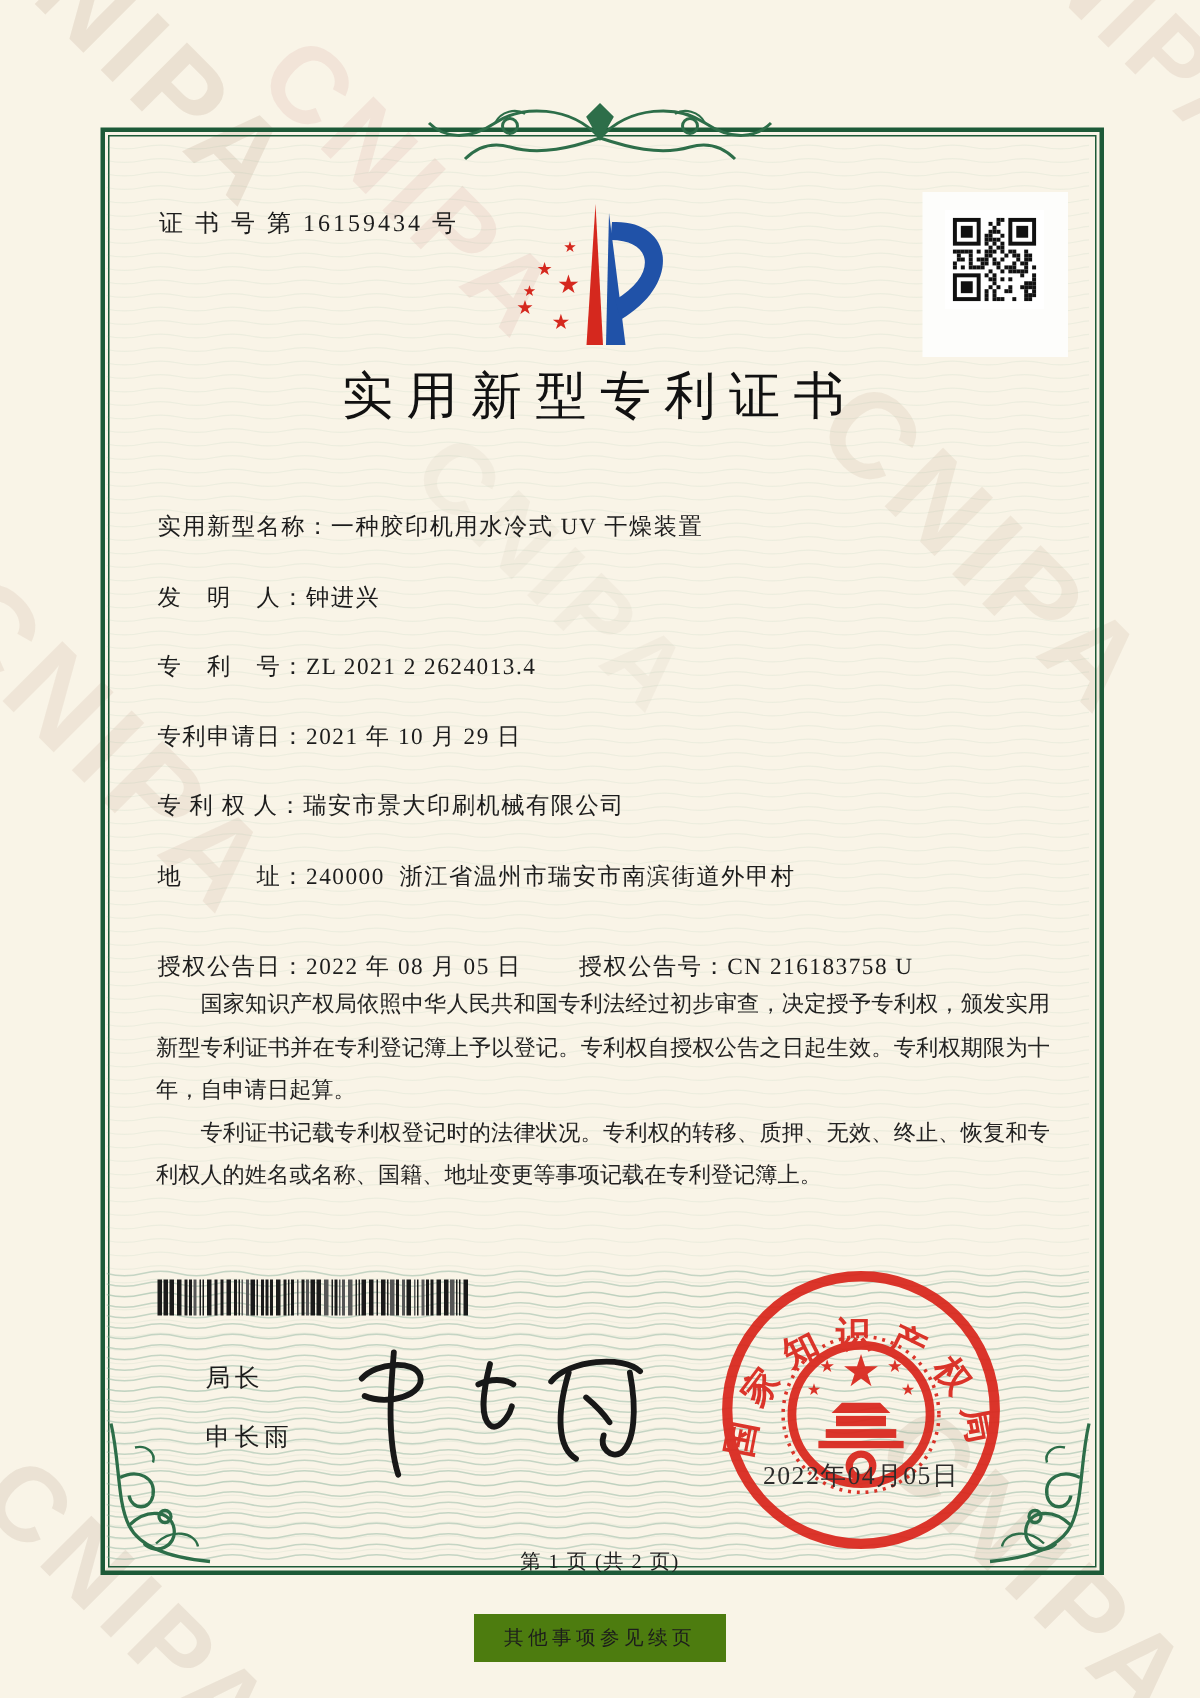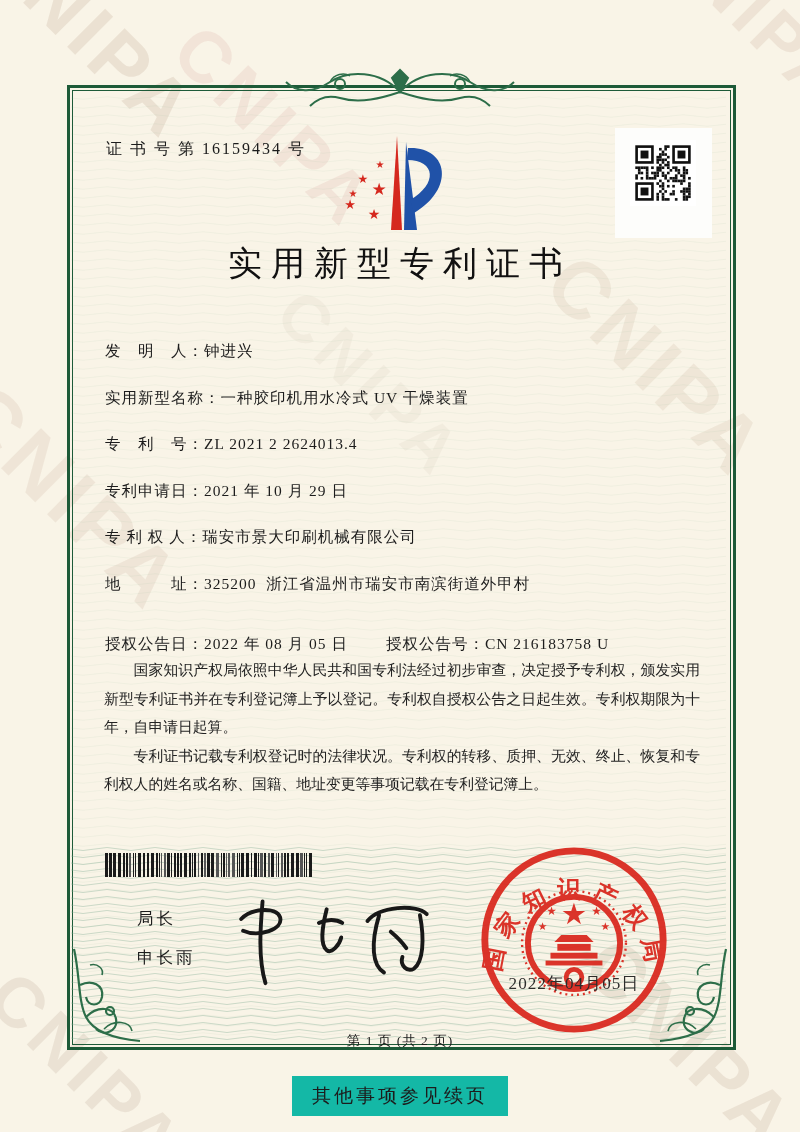--- a/index.html
+++ b/index.html
@@ -27,21 +27,21 @@
          line-height:28.5px;text-align:justify;color:#222;}
   .paras p{margin:0;text-indent:2em;}
   .barcode{position:absolute;left:105px;top:853px;width:214px;height:24px;display:flex;align-items:stretch;}
   .barcode i{display:block;height:100%;}
   .signer{position:absolute;left:113px;top:908px;font-size:16.5px;letter-spacing:3px;margin-left:24px;}
   .signer div{margin-bottom:17px;}
   .sig{position:absolute;left:225px;top:886px;}
   .seal{position:absolute;left:476px;top:842px;z-index:3;}
   .page-foot{position:absolute;left:0;right:0;top:1032px;text-align:center;font-size:13.5px;letter-spacing:1px;}
   .cont-note{position:absolute;left:0;right:0;top:1076px;text-align:center;z-index:2;}
-  .cont-note span{display:inline-block;background:#14b8a6;padding:7px 20px;font-size:19px;letter-spacing:3px;}
+  .cont-note span{display:inline-block;background:#4d7c0f;padding:7px 20px;font-size:13px;letter-spacing:3px;}
   .ornament{position:absolute;z-index:4;pointer-events:none;}
 </style>
 </head>
 <body>
 
 <div class="page">
 
   <span class="wm" style="left:-45px;top:-15px;font-size:78px;color:rgba(214,198,180,.40);">CNIPA</span>
   <span class="wm" style="left:150px;top:85px;font-size:72px;color:rgba(233,205,196,.42);">CNIPA</span>
   <span class="wm" style="left:630px;top:-30px;font-size:70px;color:rgba(224,206,190,.45);">CNIPA</span>
@@ -378,42 +378,42 @@
           <rect x="2" y="16" width="7" height="7" fill="#111"></rect>
           <rect x="3" y="17" width="5" height="5" fill="#fff"></rect>
           <rect x="4" y="18" width="3" height="3" fill="#111"></rect>
         </svg>
     </div>
 
     <div class="title">实用新型专利证书</div>
 
     <div class="fields">
       <div class="frow">
+        <span class="lb">实用新型名称：</span>
+        <span class="vl">一种胶印机用水冷式 UV 干燥装置</span>
+      </div>
+      <div class="frow">
         <span class="lb">发　明　人：</span>
         <span class="vl">钟进兴</span>
       </div>
       <div class="frow">
-        <span class="lb">实用新型名称：</span>
-        <span class="vl">一种胶印机用水冷式 UV 干燥装置</span>
-      </div>
-      <div class="frow">
         <span class="lb">专　利　号：</span>
         <span class="vl">ZL 2021 2 2624013.4</span>
       </div>
       <div class="frow">
         <span class="lb">专利申请日：</span>
         <span class="vl">2021 年 10 月 29 日</span>
       </div>
       <div class="frow">
         <span class="lb">专 利 权 人：</span>
         <span class="vl">瑞安市景大印刷机械有限公司</span>
       </div>
       <div class="frow">
         <span class="lb">地　　　址：</span>
-        <span class="vl">325200  浙江省温州市瑞安市南滨街道外甲村</span>
+        <span class="vl">240000  浙江省温州市瑞安市南滨街道外甲村</span>
       </div>
       <div class="frow">
         <span class="lb">授权公告日：</span>
         <span class="vl">2022 年 08 月 05 日</span>
         <span class="lb pair2">授权公告号：</span>
         <span class="vl">CN 216183758 U</span>
       </div>
     </div>
 
     <div class="paras">

